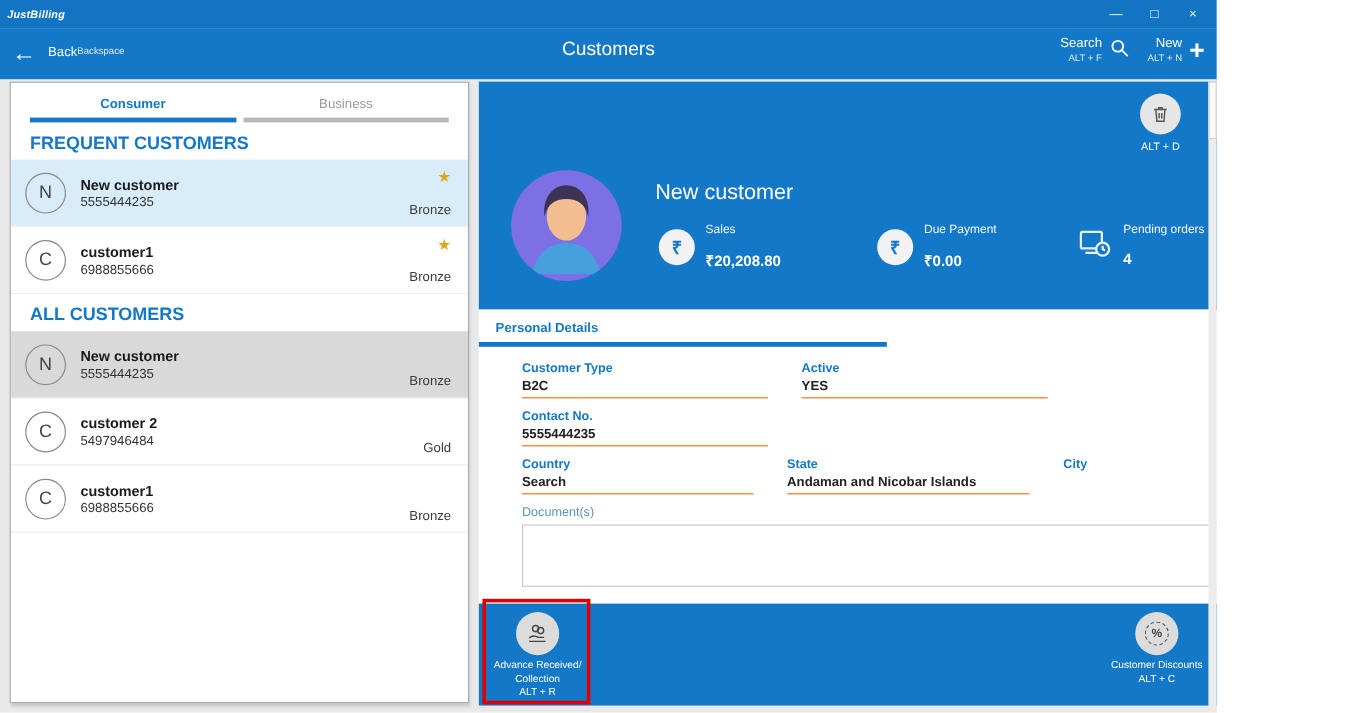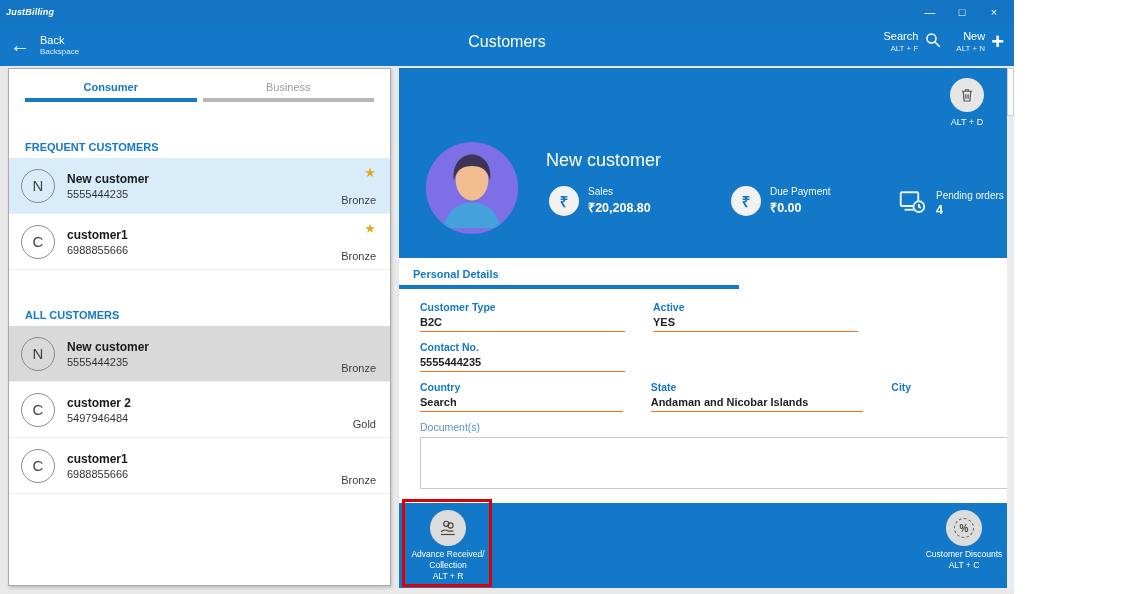--- a/index.html
+++ b/index.html
@@ -9,70 +9,70 @@
   
   .titlebar { height:24px; background:#1374c4; display:flex; align-items:center; justify-content:space-between; padding:0 6px; }
   .logo { color:#fff; font-size:9px; font-weight:bold; font-style:italic; letter-spacing:.2px; }
   .win-controls { display:flex; gap:4px; }
   .win-btn { color:#fff; font-size:11px; width:28px; text-align:center; cursor:default; line-height:20px; }
 
   
   .header { position:relative; height:42px; background:#1478c8; color:#fff; }
   .back-group { position:absolute; left:10px; top:4px; display:flex; align-items:center; gap:10px; }
   .back-arrow { font-size:20px; line-height:34px; }
-  .back-labels { display:flex; flex-direction:column; line-height:1.2; }
+  .back-labels { display:flex; flex-direction:row; line-height:1.2; }
   .back-label { font-size:11px; }
   .back-sub { font-size:8px; opacity:.85; }
   .page-title { position:absolute; left:0; right:0; top:9px; text-align:center; font-size:16px; }
   .header-right { position:absolute; right:10px; top:3px; display:flex; gap:14px; align-items:center; }
   .hr-item { display:flex; align-items:center; gap:6px; }
   .hr-labels { display:flex; flex-direction:column; align-items:flex-end; line-height:1.25; }
   .hr-label { font-size:11px; }
   .hr-short { font-size:8px; opacity:.85; }
   .plus-glyph { font-size:22px; font-weight:bold; line-height:30px; }
 
   
   .content { position:relative; height:528px; }
 
   
   .left-panel { position:absolute; left:8px; top:2px; width:383px; height:518px; background:#fff; border:1px solid #ababab; box-shadow:1px 2px 3px rgba(0,0,0,.18); overflow:hidden; }
   .tabs { display:flex; gap:6px; padding:6px 16px 0 16px; }
   .tab { flex:1; text-align:center; font-size:11px; font-weight:bold; padding:6px 0 5px; border-bottom:4px solid; cursor:pointer; }
   .tab.active { color:#1478c8; border-color:#1478c8; }
   .tab.inactive { color:#9a9a9a; border-color:#b8b8b8; font-weight:normal; }
-  .section-title { color:#1478c8; font-size:11px; font-weight:bold; padding:9px 16px 5px;margin-top:30px; }
+  .section-title { color:#1478c8; font-size:15px; font-weight:bold; padding:9px 16px 5px; }
   .cust-row { display:flex; align-items:center; height:56px; padding:0 14px 0 12px; border-bottom:1px solid #ededed; cursor:pointer; }
   .cust-row.sel-blue { background:#d8ecf9; }
   .cust-row.sel-gray { background:#d9d9d9; }
   .avatar-circle { width:34px; height:34px; border:1px solid #8a8a8a; border-radius:50%; display:flex; align-items:center; justify-content:center; font-size:15px; color:#444; background:transparent; flex:0 0 34px; }
   .cust-main { flex:1; padding-left:12px; display:flex; flex-direction:column; gap:2px; }
   .cust-name { font-size:12px; font-weight:bold; color:#1a1a1a; }
   .cust-phone { font-size:11px; color:#333; }
   .cust-side { display:flex; flex-direction:column; align-items:flex-end; justify-content:space-between; height:40px; }
   .cust-side.no-star { justify-content:flex-end; }
   .star { color:#dfa91f; font-size:13px; line-height:13px; }
   .tier { font-size:11px; color:#3c3c3c; }
 
   
   .right-panel { position:absolute; left:399px; top:2px; width:716px; height:520px; background:#fff; }
   .rp-blue { position:relative; height:190px; background:#1478c8; color:#fff; }
   .big-avatar { position:absolute; left:25px; top:72px; width:96px; height:96px; border-radius:50%; overflow:hidden; }
   .detail-name { position:absolute; left:147px; top:82px; font-size:18px; }
   .stat { position:absolute; top:118px; display:flex; align-items:center; gap:9px; }
   .stat-circle { width:30px; height:30px; border-radius:50%; background:#f2f2f2; color:#1478c8; font-size:15px; font-weight:bold; display:flex; align-items:center; justify-content:center; }
-  .stat-texts { display:flex; flex-direction:column; gap:2px; }
+  .stat-texts { display:flex; flex-direction:column; gap:12px; }
   .stat-label { font-size:10px; opacity:.95; }
   .stat-value { font-size:12.5px; font-weight:bold; }
   .action-btn { position:absolute; top:10px; width:56px; text-align:center; cursor:pointer; }
   .action-circle { width:34px; height:34px; border-radius:50%; background:#e6e6e6; margin:0 auto; display:flex; align-items:center; justify-content:center; }
   .action-short { font-size:9px; color:#fff; margin-top:5px; }
 
   .rp-white { position:relative; height:245px; background:#fff; }
   .pd-tab { width:340px; padding:10px 0 5px 14px; font-size:11px; font-weight:bold; color:#1478c8; border-bottom:4px solid #1478c8; cursor:pointer; }
-  .fields { padding:12px 21px 0; }
+  .fields { padding:12px 36px 0; }
   .frow { display:flex; gap:28px; margin-bottom:9px; }
   .field { width:205px; }
   .field.wide { width:215px; }
   .f-label { font-size:10.5px; font-weight:bold; color:#1478c8; }
   .f-value { font-size:11px; font-weight:bold; color:#222; padding:3px 0 3px; border-bottom:1px solid #f97316; min-height:17px; }
   .doc-label { font-size:10.5px; color:#5e93c0; margin:2px 0 4px; }
   .doc-box { height:52px; border:1px solid #c9c9c9; background:#fff; }
 
   .rp-footer { position:relative; height:85px; background:#1478c8; }
   .fbtn { position:absolute; top:7px; text-align:center; color:#fff; cursor:pointer; }

